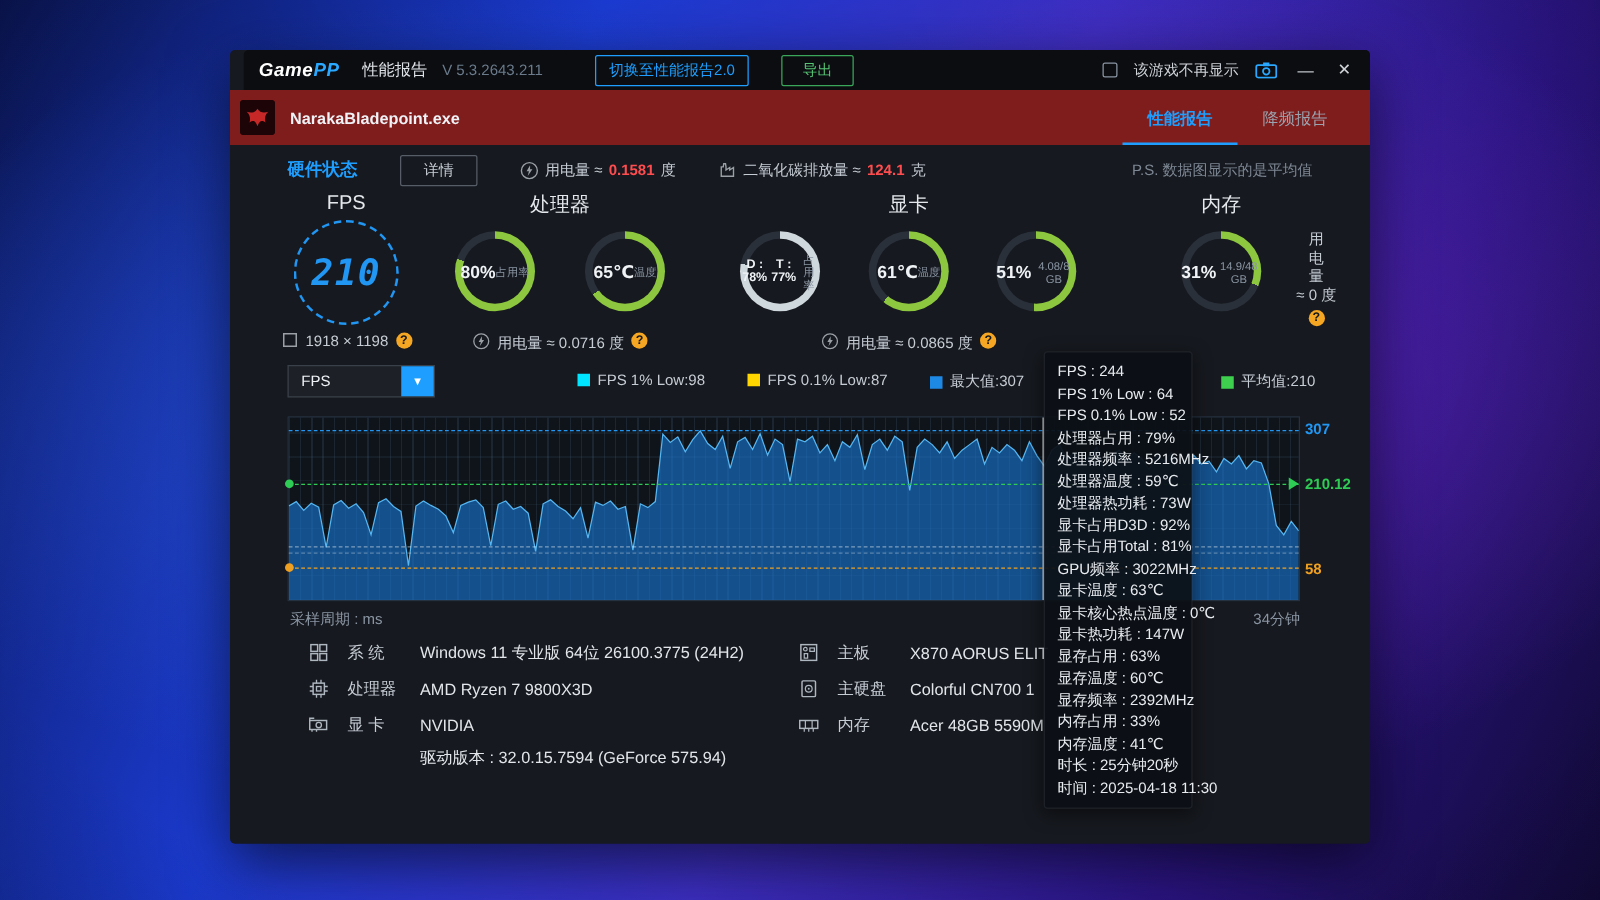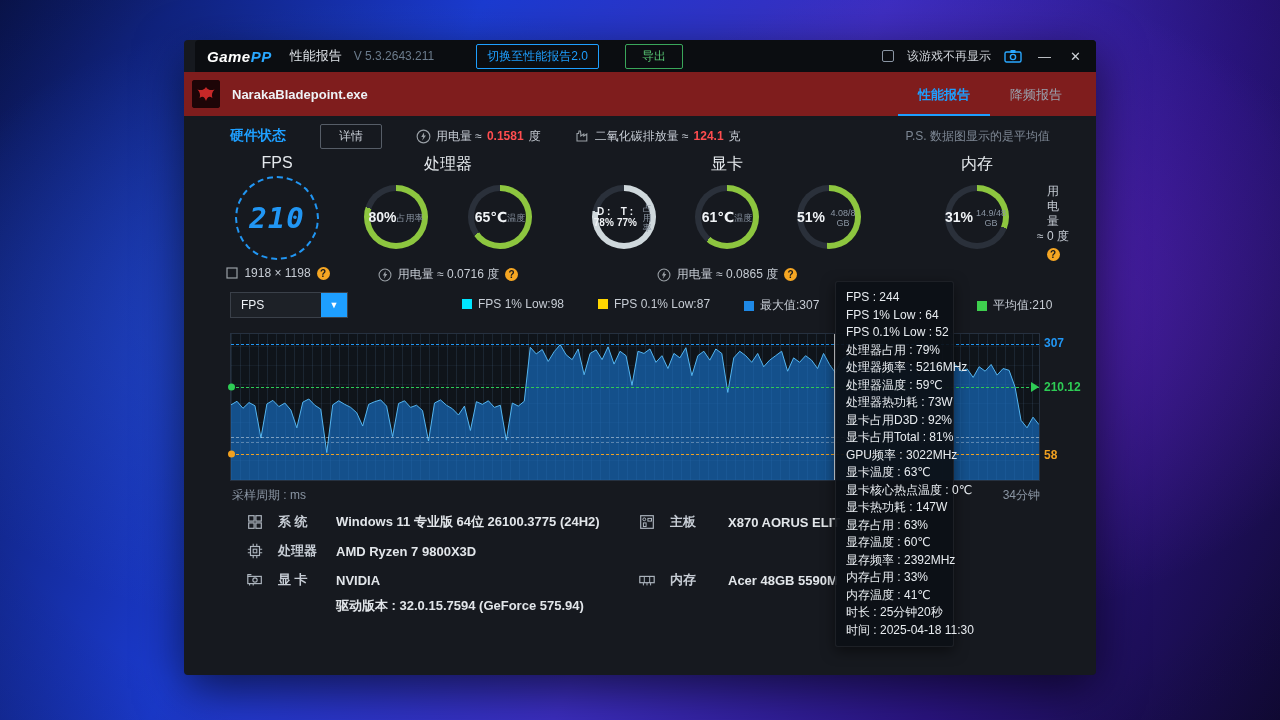--- a/index.html
+++ b/index.html
@@ -63,21 +63,21 @@
     border-radius:50%; display:flex; align-items:center; justify-content:center; }
   .fps-value { font-family:"DejaVu Sans Mono",monospace; font-size:29px; font-weight:bold; color:#2196f3;
     letter-spacing:1px; font-style:italic; }
   .ring { position:absolute; top:33px; width:64px; height:64px; border-radius:50%; }
   .ring-inner { position:absolute; inset:6px; border-radius:50%; background:#16191f; }
   .ring-text { position:absolute; inset:0; display:flex; align-items:center;
     justify-content:center; text-align:center; }
   .rv { font-size:14px; font-weight:bold; color:#f0f3f6; line-height:15px; }
   .rv-sm { font-size:10px; font-weight:bold; color:#f0f3f6; line-height:11px; }
   .rl { font-size:9px; color:#8a95a3; margin-top:1px; line-height:10px; }
-  .under-row { position:absolute; top:114px; display:flex; align-items:center; justify-content:center;
+  .under-row { position:absolute; top:114px; display:flex; align-items:flex-start; justify-content:center;
     gap:6px; color:#c6ccd4; }
   .mem-power { position:absolute; left:850px; top:32px; width:38px; text-align:center; color:#c6ccd4;
     font-size:12px; line-height:15px; }
   .mem-power .qmark { margin:4px auto 0; }
 
   
   .controls { position:absolute; left:0; top:252px; right:0; height:30px; }
   .dropdown { position:absolute; left:46px; top:0; width:118px; height:26px; background:#1d2127;
     border:1px solid #3a4049; display:flex; align-items:center; cursor:pointer; }
   .dd-value { flex:1; padding-left:10px; font-size:12px; color:#eef2f6; }
@@ -99,21 +99,21 @@
   .avg-arrow { position:absolute; right:0; transform:translateY(-50%); width:0; height:0;
     border-top:5px solid transparent; border-bottom:5px solid transparent; border-left:8px solid #2ecc55; }
   .crosshair { position:absolute; top:0; bottom:0; width:1px; background:rgba(255,255,255,.85); }
   .axis-labels { position:absolute; left:860px; top:293px; width:50px; height:148px; }
   .ax-label { position:absolute; left:0; transform:translateY(-50%); font-size:12px; font-weight:bold; }
   .x-label { position:absolute; left:48px; top:447px; color:#8a95a3; }
   .x-end-label { position:absolute; left:810px; top:447px; width:46px; text-align:right; color:#8a95a3; }
 
   
   .sysinfo { position:absolute; left:0; top:470px; right:0; bottom:0; }
-  .si-row { position:absolute; height:20px; display:flex; align-items:center;font-weight:bold; }
+  .si-row { position:absolute; height:20px; display:flex; align-items:center; }
   .si-icon { width:22px; display:flex; justify-content:center; flex:none; }
   .si-label { width:58px; margin-left:12px; color:#c6ccd4; font-size:13px; flex:none; }
   .si-value { color:#e2e6ea; font-size:13px; white-space:nowrap; }
 
   
   .tooltip { position:absolute; left:651px; top:241px; width:119px; background:rgba(12,16,22,.94);
     border:1px solid rgba(255,255,255,.07); border-radius:3px; padding:7px 10px; z-index:50;
     box-shadow:0 4px 14px rgba(0,0,0,.5); }
   .tt-line { color:#e8ecf0; font-size:12px; line-height:17.5px; white-space:nowrap; }
   svg.icon { display:block; }
@@ -371,20 +371,31 @@
         <span class="si-icon">
             <svg class="icon" width="18" height="18" viewBox="0 0 20 20">
               <rect x="3" y="3" width="14" height="14" fill="none" stroke="#aeb6bf" stroke-width="1.3"></rect>
               <circle cx="7" cy="7" r="1.6" fill="none" stroke="#aeb6bf" stroke-width="1.1"></circle>
               <rect x="11" y="6" width="4" height="3" fill="none" stroke="#aeb6bf" stroke-width="1.1"></rect>
               <rect x="6" y="11" width="3" height="4" fill="none" stroke="#aeb6bf" stroke-width="1.1"></rect>
             </svg>
           </span>
         <span class="si-label">主板</span>
         <span class="si-value">X870 AORUS ELIT</span>
+      </div>
+      <div class="si-row" style="left:452px;top:31px">
+        <span class="si-icon">
+            <svg class="icon" width="18" height="18" viewBox="0 0 20 20">
+              <rect x="4" y="3" width="12" height="14" rx="1" fill="none" stroke="#aeb6bf" stroke-width="1.3"></rect>
+              <circle cx="10" cy="10" r="3" fill="none" stroke="#aeb6bf" stroke-width="1.1"></circle>
+              <circle cx="10" cy="10" r="0.9" fill="#aeb6bf"></circle>
+            </svg>
+          </span>
+        <span class="si-label">主硬盘</span>
+        <span class="si-value">Colorful CN700 1</span>
       </div>
       <div class="si-row" style="left:452px;top:60px">
         <span class="si-icon">
             <svg class="icon" width="18" height="18" viewBox="0 0 20 20">
               <rect x="2" y="6" width="16" height="7" fill="none" stroke="#aeb6bf" stroke-width="1.3"></rect>
               <path d="M6 13v3M10 13v3M14 13v3M7 6v7M13 6v7" stroke="#aeb6bf" stroke-width="1.1"></path>
             </svg>
           </span>
         <span class="si-label">内存</span>
         <span class="si-value">Acer 48GB 5590M</span>

